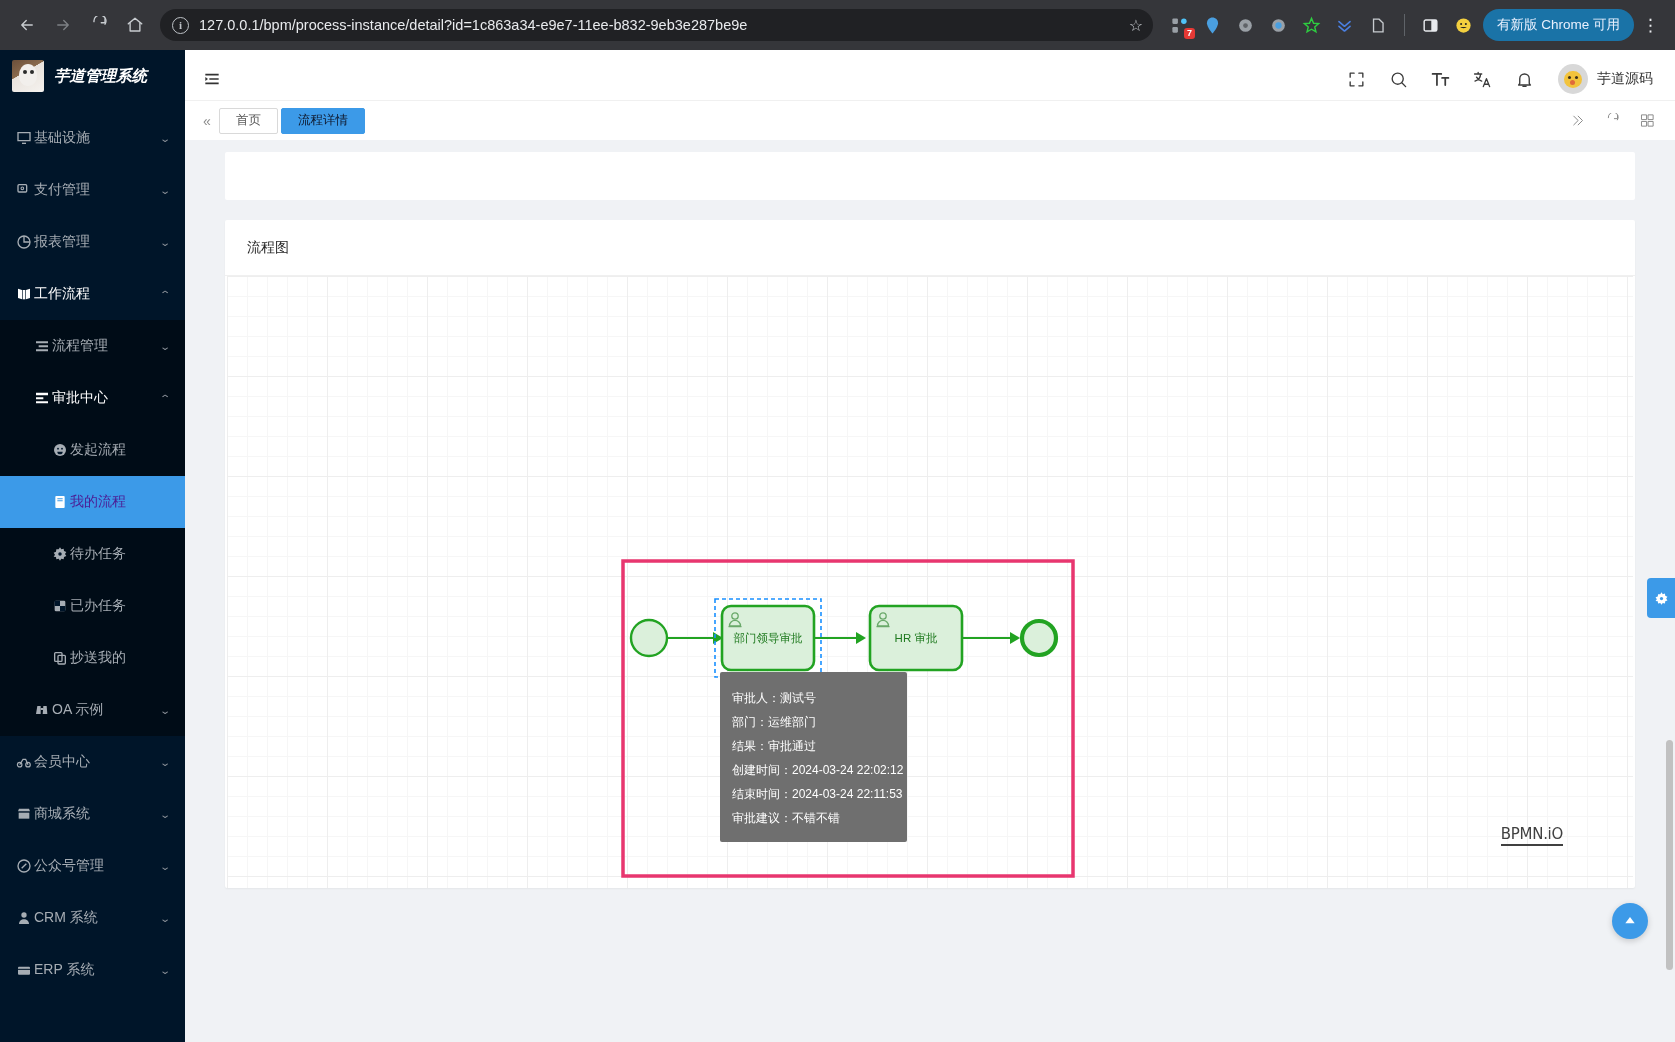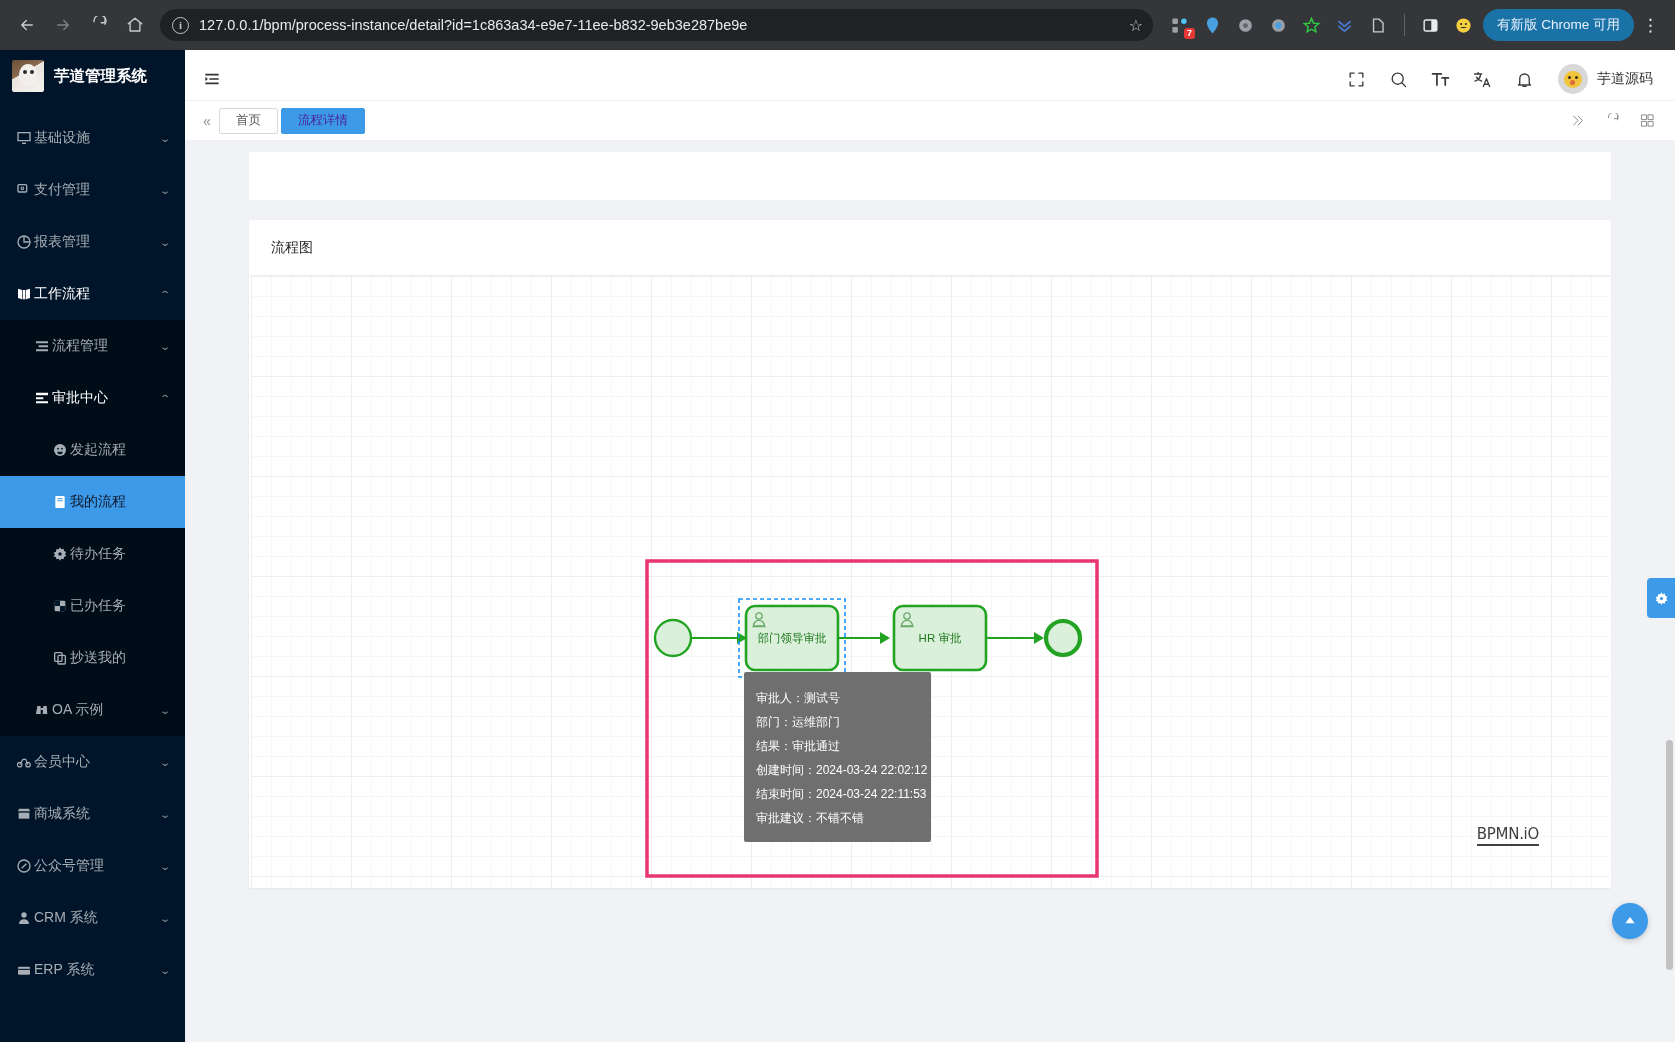--- a/index.html
+++ b/index.html
@@ -56,21 +56,21 @@
   .kebab { color: #e8eaed; font-size: 17px; padding: 0 6px; letter-spacing: 0; line-height: 1; flex:0 0 auto; }
 
   
   .app { display: flex; height: 992px; }
 
   
   .sidebar {
     width: 185px; background: #001529; flex: 0 0 185px;
     overflow: hidden; position: relative;
   }
-  .logo-row { height: 52px; display: flex; align-items: center; padding: 0 12px; gap: 10px; }
+  .logo-row { height: 52px; display: flex; align-items: center; padding: 0 12px; gap: 10px; font-style: italic; }
   .logo-img {
     width: 32px; height: 32px; flex: 0 0 auto; border-radius: 2px;
     background: linear-gradient(150deg,#6b4f3a 0%,#8a6a4d 38%,#e9e3dd 39%,#f5f2ef 100%);
     position: relative; overflow: hidden;
   }
   .logo-img::before {
     content:""; position:absolute; left:7px; top:4px; width:18px; height:22px;
     background:#f2efec; border-radius:50% 50% 45% 45%;
   }
   .logo-img::after {
@@ -88,21 +88,21 @@
   }
   .menu-item .mi-icon { width: 16px; height: 16px; flex: 0 0 16px; display:flex; align-items:center; justify-content:center; }
   .menu-item .mi-icon svg { width: 16px; height: 16px; fill: currentColor; }
   .menu-item .mi-label { flex: 1 1 auto; }
   .menu-item .caret { font-size: 10px; color: #8a9199; transform: scaleX(1.4); }
   .menu-item.open { color: #fff; }
   .menu-item.open .mi-icon { color: #fff; }
   .sub-group { background: #000c17; }
   .menu-item.sub { padding-left: 34px; font-size: 14px; }
   .menu-item.sub2 { padding-left: 52px; font-size: 14px; }
-  .menu-item.active { background: #3c9ae8; color: #0f172a; }
+  .menu-item.active { background: #3c9ae8; color: #4c1d95; }
   .menu-item.active .mi-icon { color: #fff; }
   .menu-item.open-sub { color:#fff; }
 
   
   .main { flex: 1 1 auto; display: flex; flex-direction: column; min-width: 0; background: #f0f2f5; }
   .topbar {
     height: 50px; background: #fff; display: flex; align-items: center;
     padding: 8px 22px 0 18px; flex: 0 0 50px;
   }
   .hamburger { width: 18px; height: 16px; display:flex; align-items:center; }
@@ -130,26 +130,26 @@
     height: 40px; background: #fff; border-top: 1px solid #f0f0f0;
     display: flex; align-items: center; padding: 0 10px; flex: 0 0 40px;
     position: relative;
   }
   .tab-arrow { width: 24px; color: #8c8c8c; font-size: 14px; text-align: center; }
   .tab {
     height: 26px; padding: 0 16px; border: 1px solid #d9d9d9;
     font-size: 12.5px; color: #595959; background: #fff;
     display: flex; align-items: center; margin-right: 3px; border-radius: 2px;
   }
-  .tab.active { background: #3c9ae8; border-color: #3c9ae8; color: #4c1d95; }
+  .tab.active { background: #3c9ae8; border-color: #3c9ae8; color: #0f172a; }
   .tabbar-right { margin-left: auto; display: flex; align-items: center; gap: 20px; padding-right: 10px; }
   .tabbar-right .ti { color: #8c8c8c; display:flex; align-items:center; }
   .tabbar-right .ti svg { width: 15px; height: 15px; fill: none; stroke: currentColor; stroke-width: 1.6; stroke-linecap:round; stroke-linejoin:round; }
 
-  .content { flex: 1 1 auto; position: relative; overflow: hidden; padding: 0 64px; }
+  .content { flex: 1 1 auto; position: relative; overflow: hidden; padding: 0 40px; }
   .card-top {
     background: #fff; border-radius: 2px; height: 50px;
     margin-top: -42px; margin-bottom: 0;
   }
   .card {
     background: #fff; border-radius: 2px; margin-top: 20px;
     box-shadow: 0 1px 2px rgba(0,0,0,0.05);
   }
   .card-header {
     height: 56px; display: flex; align-items: center;

